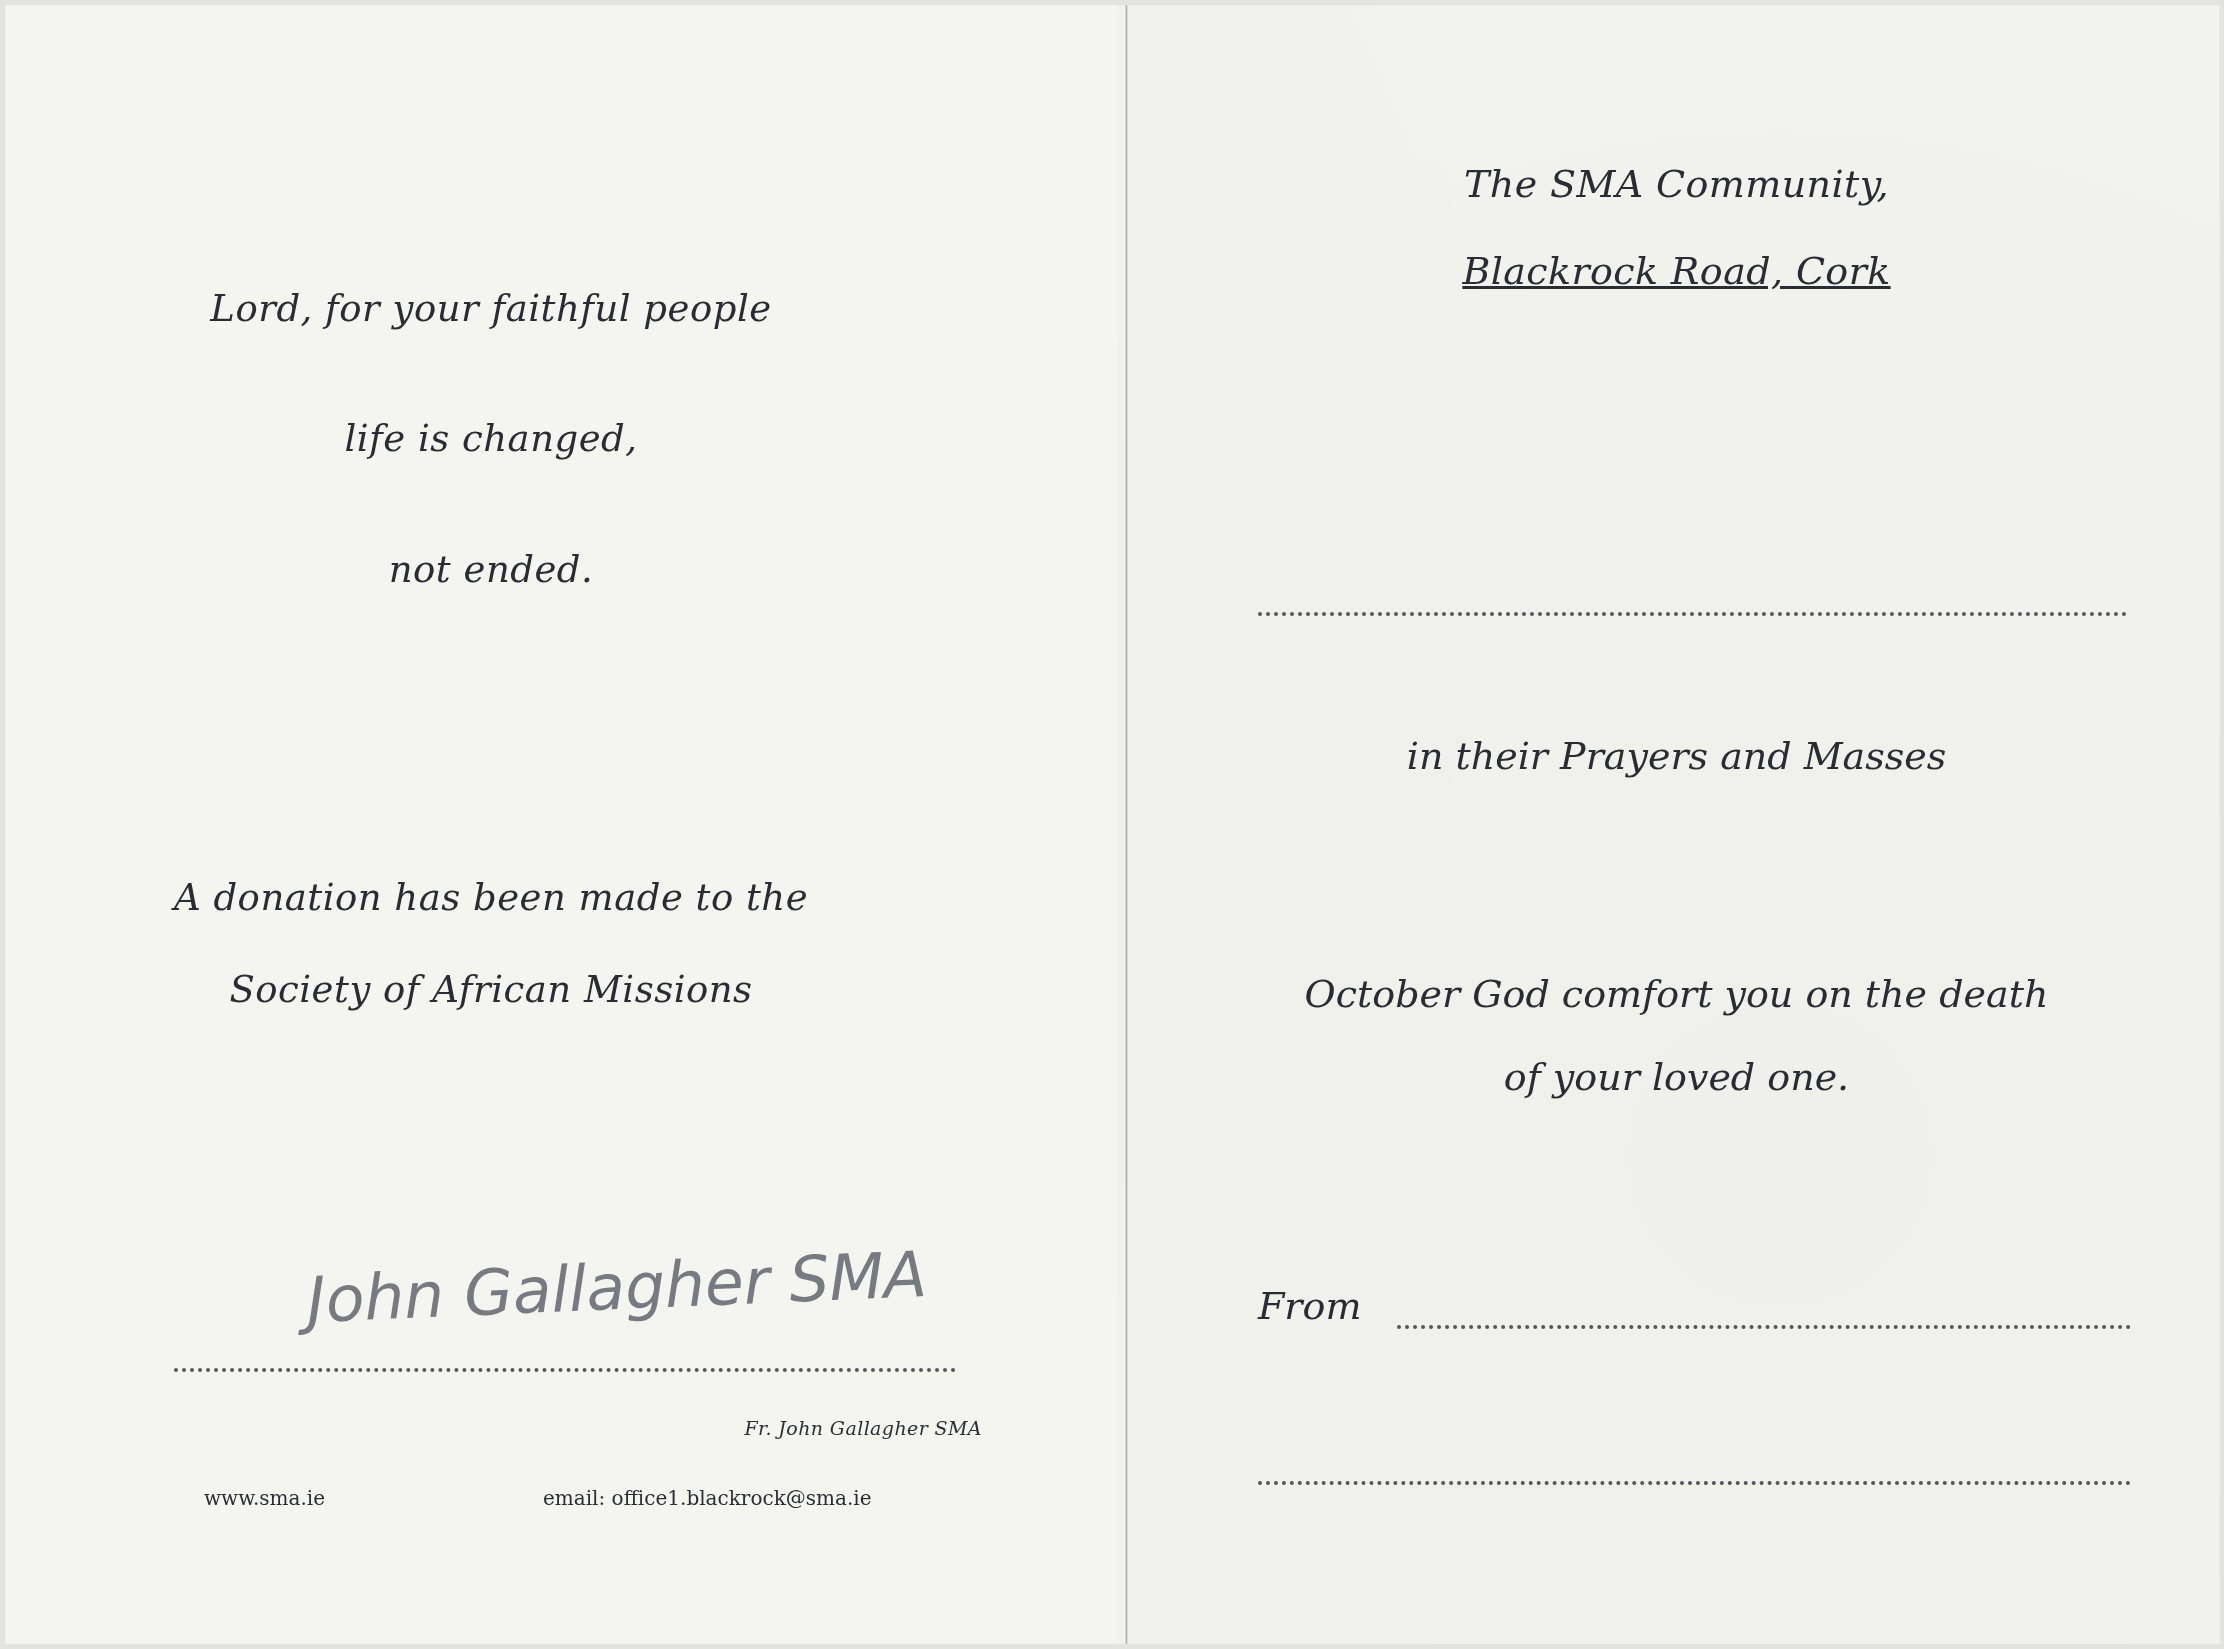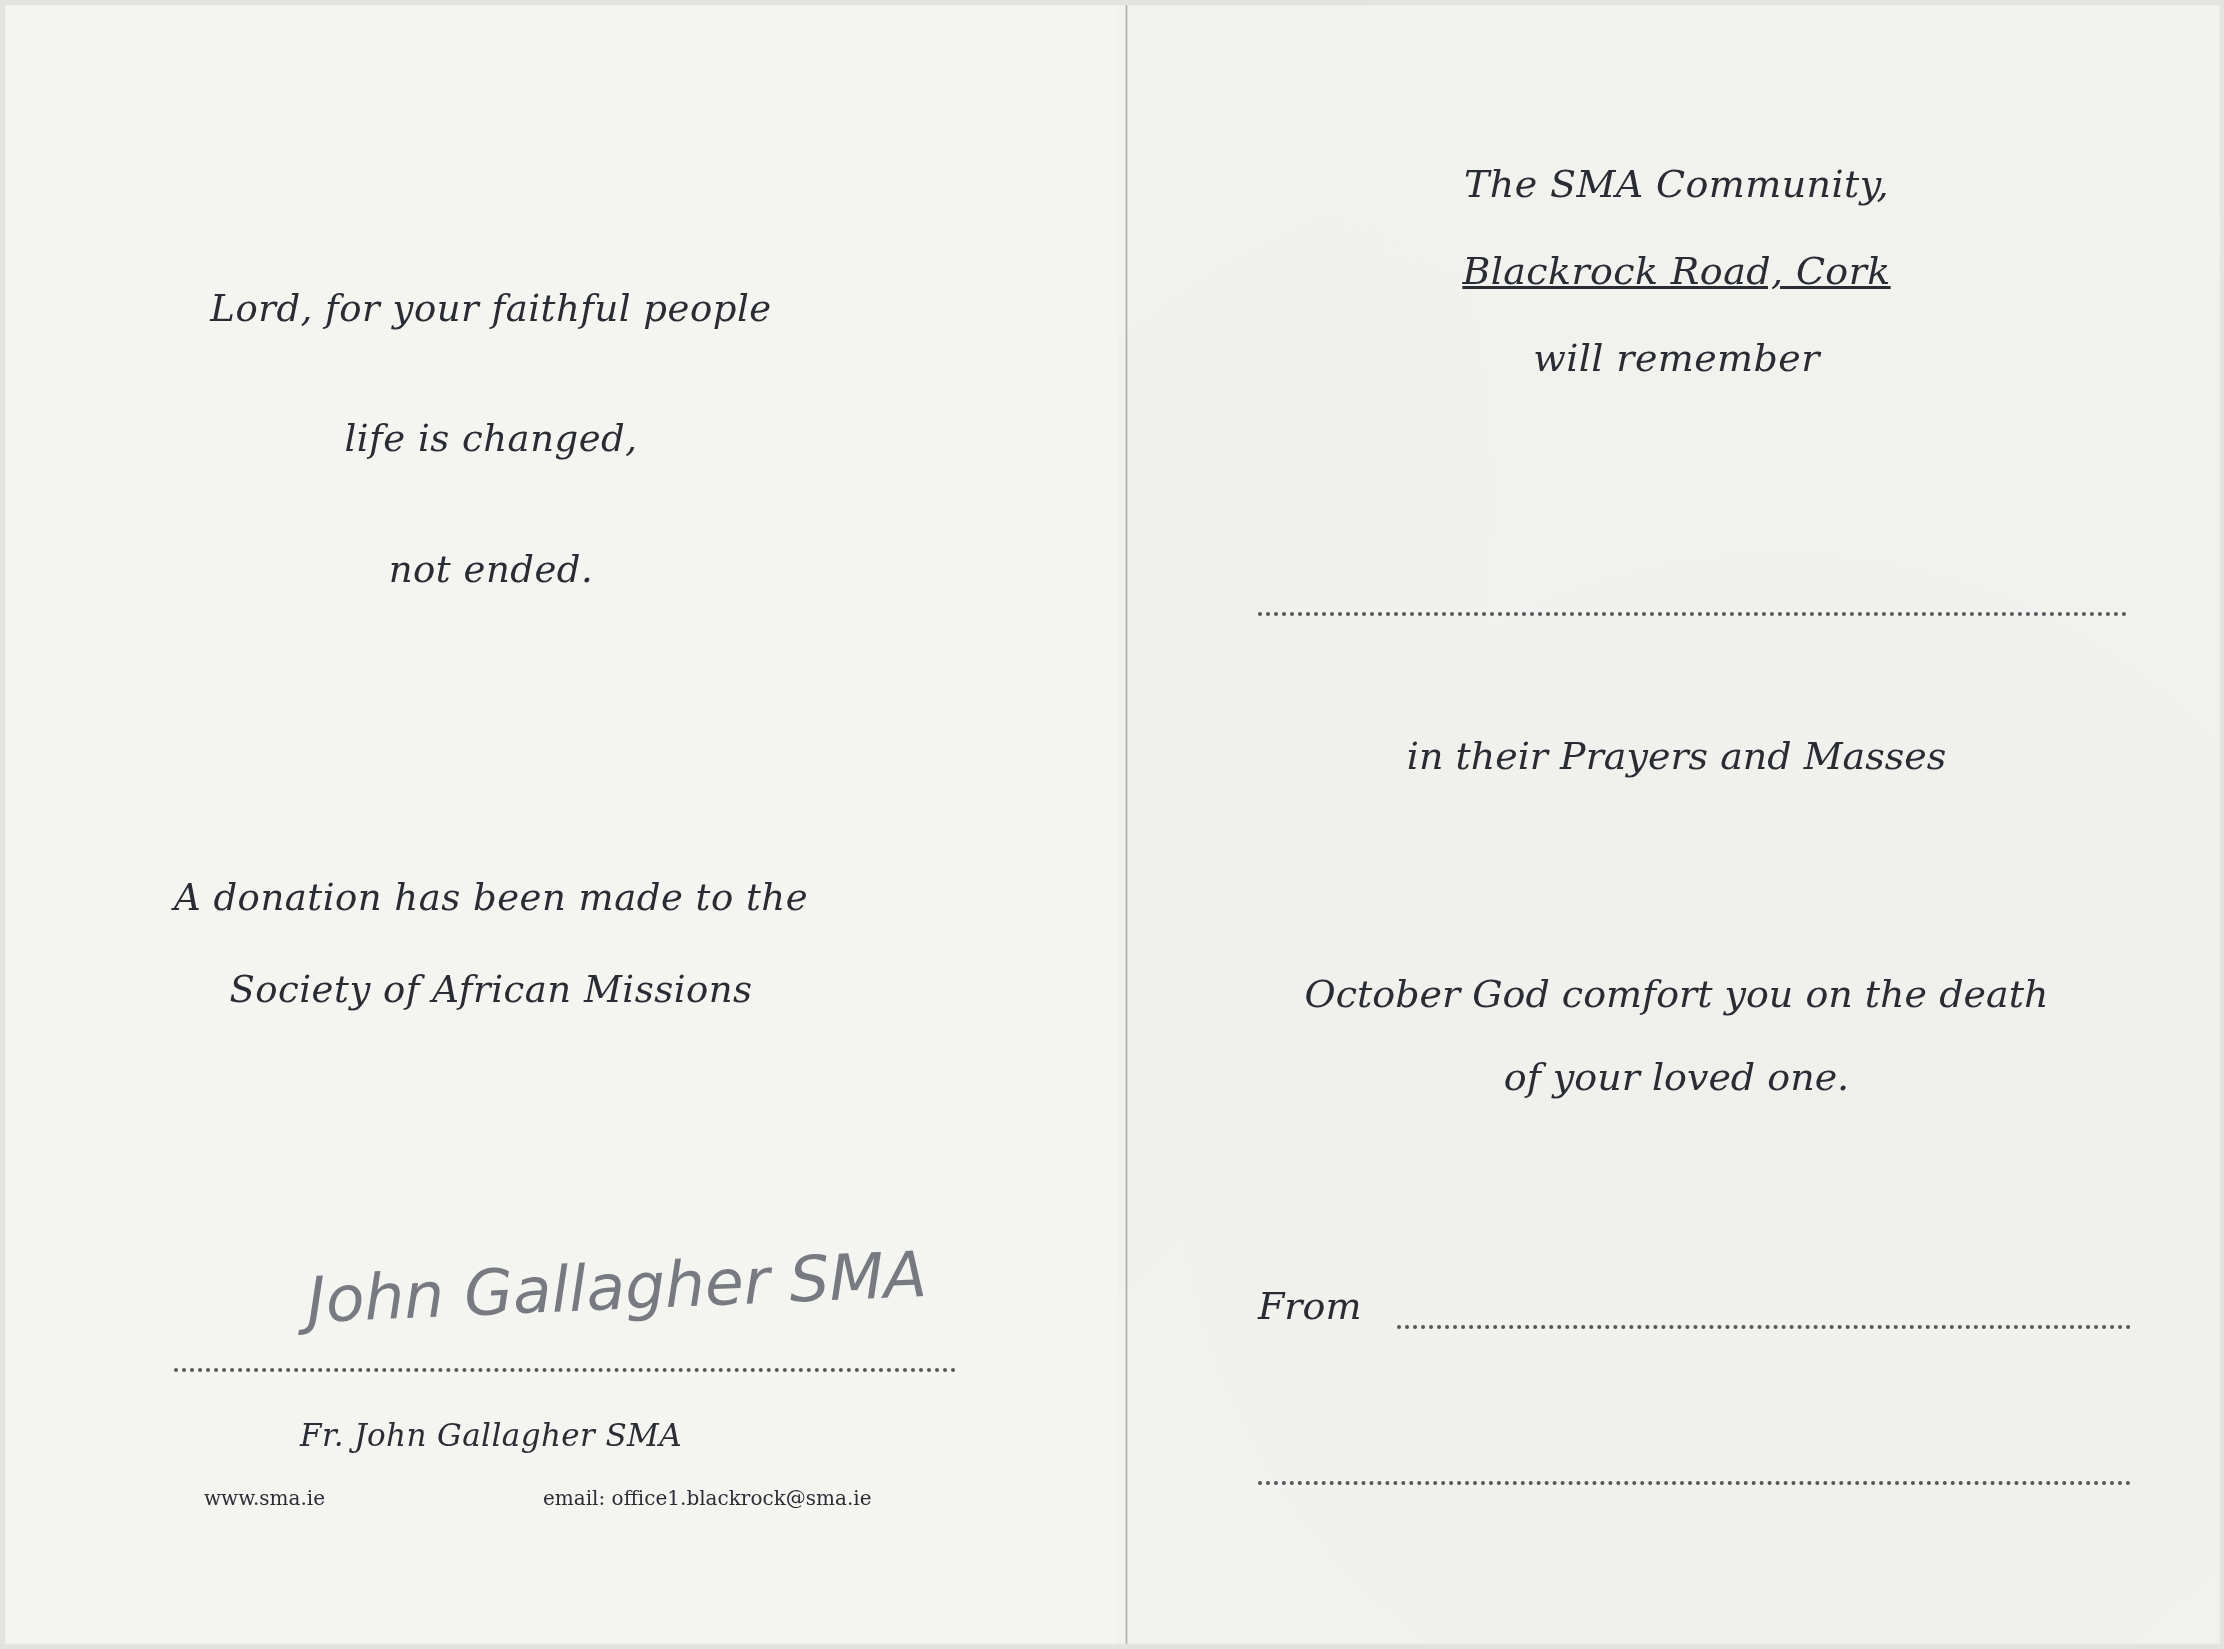--- a/index.html
+++ b/index.html
@@ -124,22 +124,22 @@
     color: #6d7078;
     transform: rotate(-2.4deg);
     white-space: nowrap;
     opacity: 0.92;
   }
 
   .sig-name {
     position: absolute;
     top: 1417px;
     width: 100%;
-    text-align: center;
-    font-size: 31px;
+    text-align: right;
+    font-size: 19px;
     font-style: italic;
     color: #2b2d34;
     letter-spacing: 0.4px;
   }
 
   .footer {
     position: absolute;
     top: 1486px;
     left: 0;
     width: 100%;
@@ -246,21 +246,20 @@
     <div class="footer">
       <span class="web">www.sma.ie</span>
       <span class="email">email: office1.blackrock@sma.ie</span>
     </div>
   </div>
 
   <div class="page page-right">
 
     <div class="r-head rh1">The SMA Community,</div>
     <div class="r-head rh2">Blackrock Road, Cork</div>
-    <div class="r-head rh3">will remember</div>
 
     <div class="dotline name-line"></div>
 
     <div class="r-mid rm1">in their Prayers and Masses</div>
 
     <div class="r-comfort rc1">October God comfort you on the death</div>
     <div class="r-comfort rc2">of your loved one.</div>
 
     <div class="from-label">From</div>
     <div class="dotline from-line"></div>

